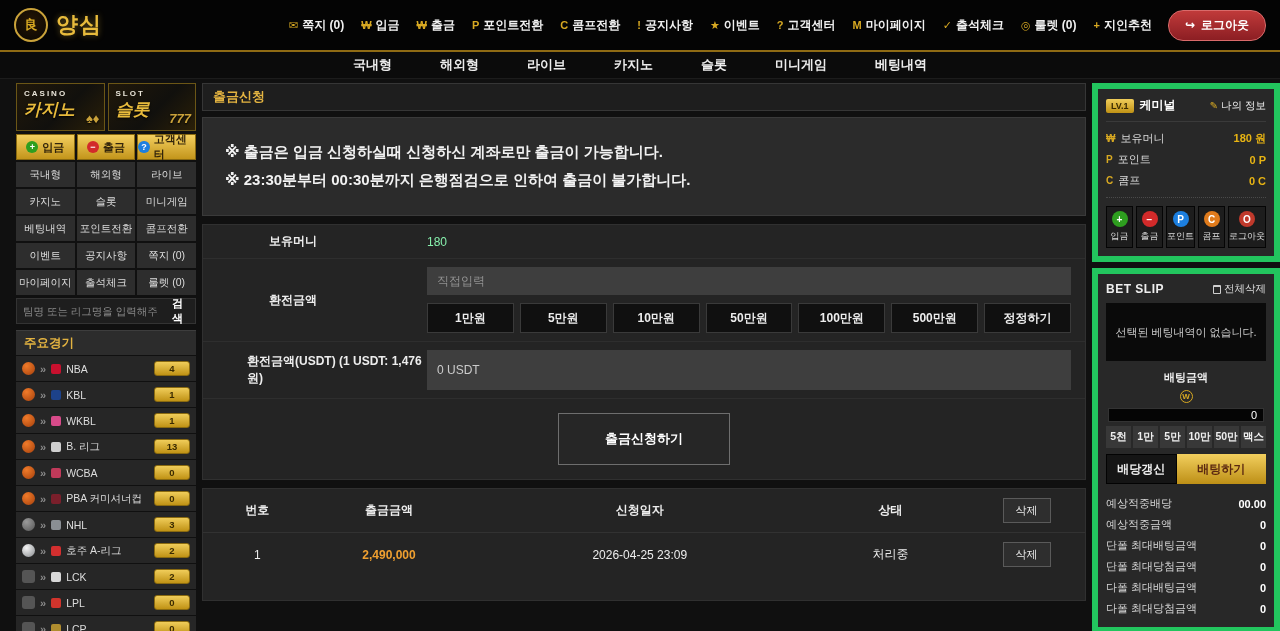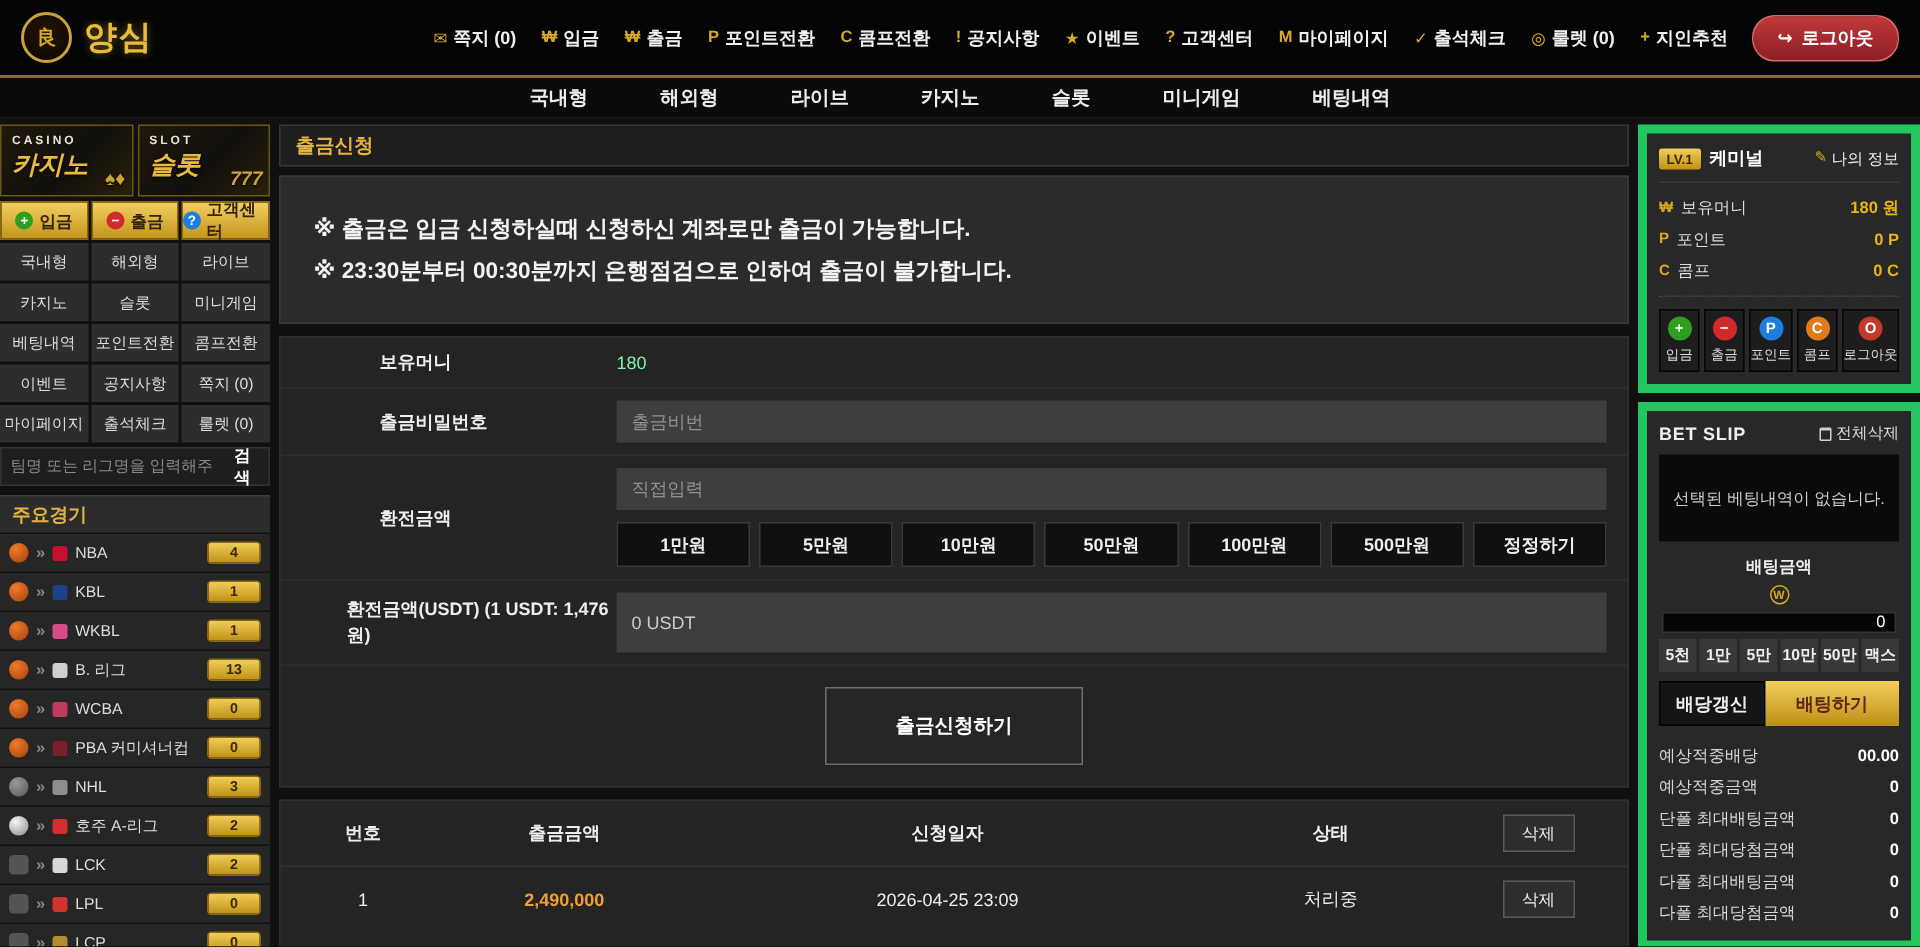--- a/index.html
+++ b/index.html
@@ -28,21 +28,21 @@
 
   
   .nav { height:27px; background:#0b0b0b; border-bottom:1px solid #1c1c1c;
          display:flex; justify-content:center; align-items:center; gap:48px; }
   .nav-item { color:#ececec; font-size:13px; font-weight:bold; cursor:pointer; white-space:nowrap; }
 
   
   .content { display:flex; gap:6px; padding:4px 0 0 0; height:548px; }
 
   
-  .left { width:180px; flex:0 0 180px; }
+  .left { width:180px; flex:0 0 180px;margin-left:16px; }
   .banners { display:flex; gap:3px; }
   .banner { flex:1; height:48px; border:1px solid #6b5616; position:relative; overflow:hidden;
             background:linear-gradient(135deg,#20180a 0%,#11100d 55%,#2b2008 100%); cursor:pointer;
             padding:5px 0 0 7px; }
   .banner-kicker { color:#e8e4d8; font-size:8px; letter-spacing:2px; font-weight:bold; }
   .banner-title { color:#e8bb3c; font-size:17px; font-weight:bold; font-style:italic;
                   text-shadow:0 1px 2px #000; }
   .banner-deco { position:absolute; right:4px; bottom:4px; color:#caa23a; font-size:13px;
                  font-weight:bold; font-style:italic; text-shadow:0 1px 2px #000; }
   .quick-row { display:flex; gap:2px; margin-top:3px; }
@@ -438,26 +438,20 @@
 
           <div class="notice-line">※ 23:30분부터 00:30분까지 은행점검으로 인하여 출금이 불가합니다.</div>
         </div>
 
       <div class="form">
         <div class="frow">
           <div class="flabel">보유머니</div>
           <div class="fvalue">180</div>
         </div>
         <div class="frow">
-          <div class="flabel">출금비밀번호</div>
-          <div class="fcontent">
-            <input class="finput" placeholder="출금비번" style="">
-          </div>
-        </div>
-        <div class="frow">
           <div class="flabel">환전금액</div>
           <div class="fcontent">
             <input class="finput" placeholder="직접입력" style="">
             <div class="amount-btns">
 
                 <div class="amount-btn">1만원</div>
 
                 <div class="amount-btn">5만원</div>
 
                 <div class="amount-btn">10만원</div>

